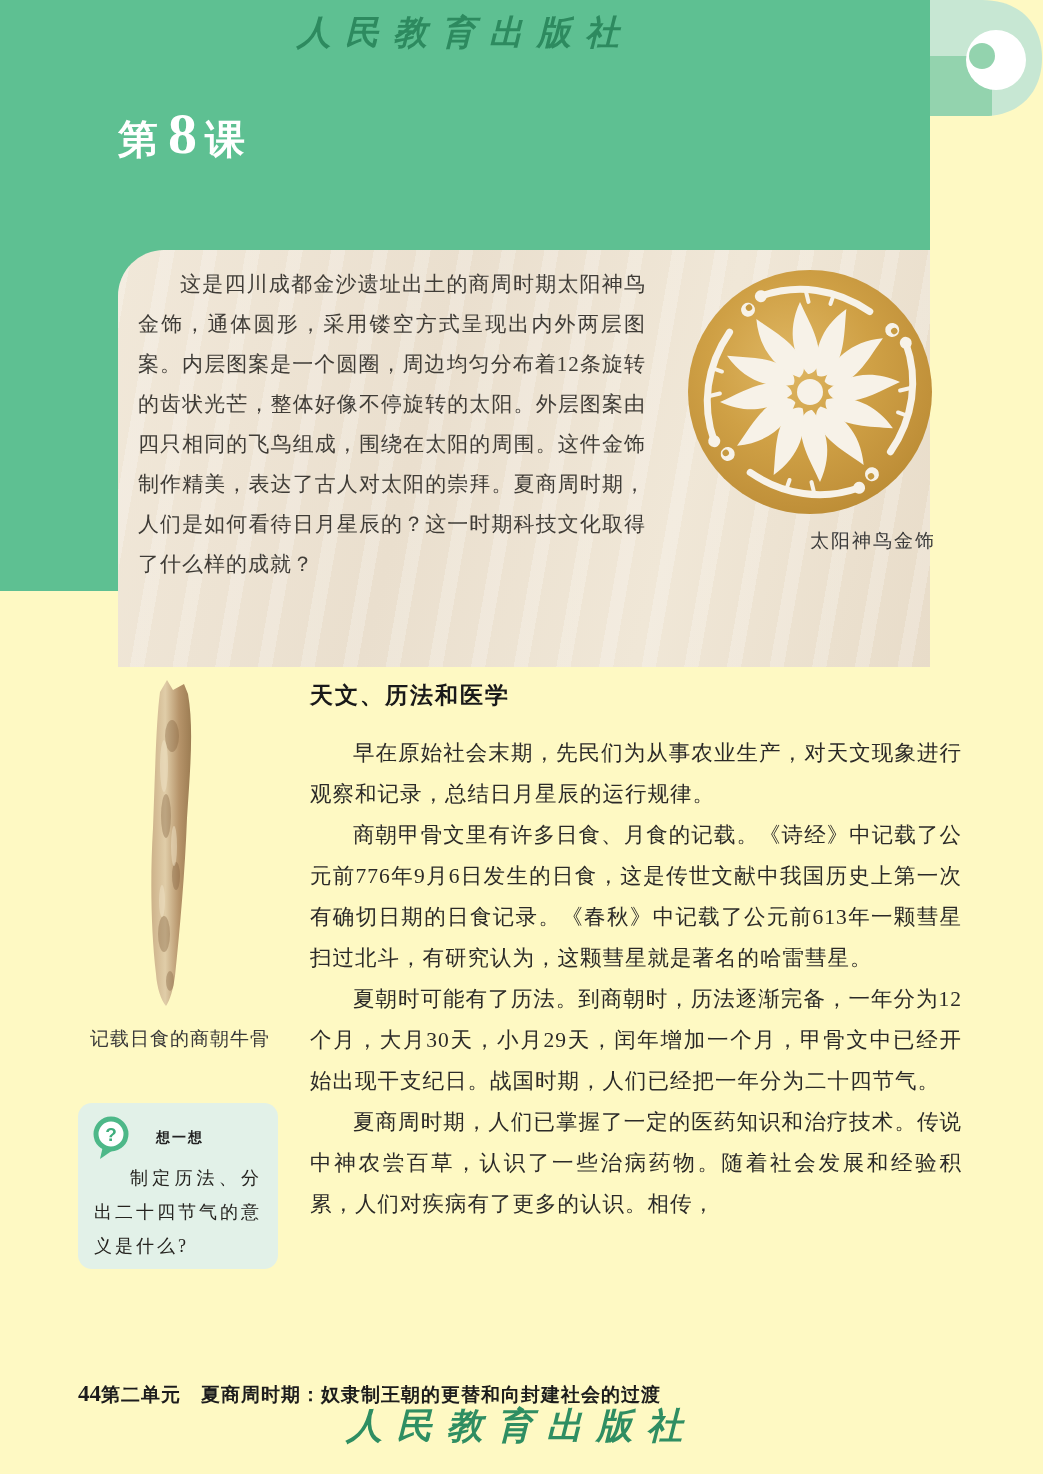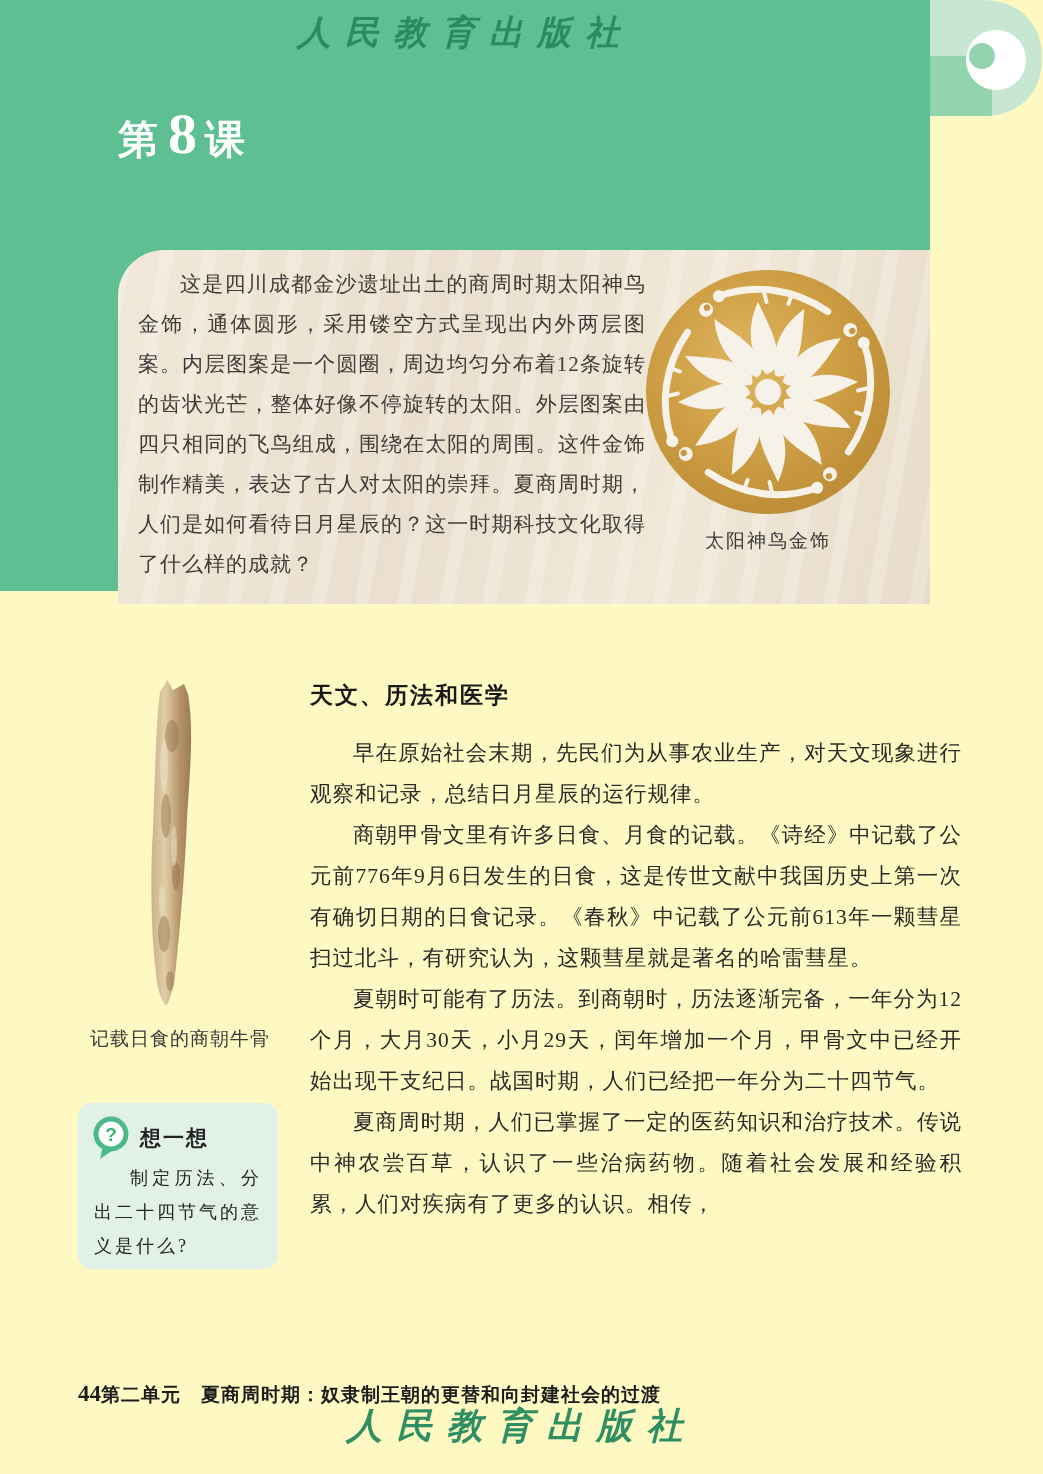--- a/index.html
+++ b/index.html
@@ -13,39 +13,39 @@
             letter-spacing:14px;font-family:"Liberation Serif", serif;}
   .lesson-row{position:absolute;left:118px;top:100px;width:790px;display:flex;
               align-items:baseline;color:#ffffff;white-space:nowrap;}
   .l-pre,.l-suf{font-size:40px;font-weight:700;letter-spacing:2px;}
   .l-num{font-size:58px;font-weight:700;margin:0 8px;font-family:"Liberation Serif", serif;}
   .l-title{font-size:47px;font-weight:800;margin-left:46px;letter-spacing:3px;}
 
   .curl{position:absolute;left:930px;top:0;}
 
   
-  .intro-box{position:absolute;left:118px;top:250px;width:812px;height:354px;
+  .intro-box{position:absolute;left:118px;top:250px;width:812px;height:417px;
              border-radius:46px 0 0 0;
              background:linear-gradient(105deg,#f1e8d9 0%,#eadfce 38%,#f0e7d7 68%,#e8dcc9 100%);}
   .intro-box::after{content:"";position:absolute;inset:0;border-radius:46px 0 0 0;
              background:repeating-linear-gradient(100deg,rgba(255,255,255,.22) 0 14px,rgba(0,0,0,0) 14px 42px);}
   .intro-text{position:absolute;left:20px;top:14px;width:508px;margin:0;z-index:2;
               font-size:21px;line-height:40px;letter-spacing:1px;color:#3f3c37;
               text-align:justify;text-indent:2em;}
-  .intro-figure{position:absolute;left:522px;top:16px;width:256px;z-index:2;text-align:center;}
+  .intro-figure{position:absolute;left:562px;top:16px;width:256px;z-index:2;text-align:right;}
   .intro-caption{margin-top:6px;font-size:19px;color:#3a3a3a;letter-spacing:2px;}
 
   
   .bone-figure{position:absolute;left:128px;top:676px;}
   .bone-caption{position:absolute;left:56px;top:1026px;width:248px;text-align:center;
                 font-size:19px;color:#3a3a3a;letter-spacing:1px;}
   .think-box{position:absolute;left:78px;top:1103px;width:200px;height:166px;
              background:#e2f1e8;border-radius:14px;}
   .think-head{position:absolute;left:12px;top:12px;display:flex;align-items:center;}
-  .think-title{margin-left:8px;font-size:21px;font-weight:700;color:#222222;
+  .think-title{margin-left:24px;font-size:14px;font-weight:700;color:#222222;
                font-family:Liberation Mono, monospace;letter-spacing:2px;}
   .think-text{position:absolute;left:16px;top:58px;width:168px;margin:0;
               font-size:18px;line-height:34px;letter-spacing:3px;color:#25231f;
               text-align:justify;text-indent:2em;}
 
   
   .main-col{position:absolute;left:310px;top:680px;width:652px;}
   .main-heading{margin:0 0 22px 0;font-size:23px;font-weight:700;color:#191919;
                 font-family:"Liberation Sans", sans-serif;letter-spacing:2px;}
   .main-col p{margin:0;font-size:21.5px;line-height:41px;letter-spacing:1px;

